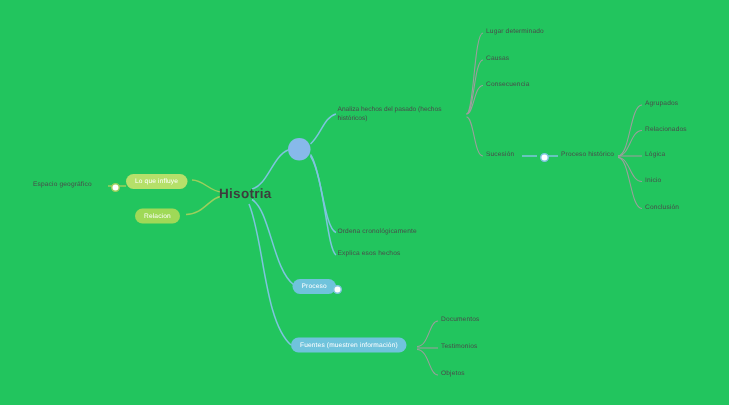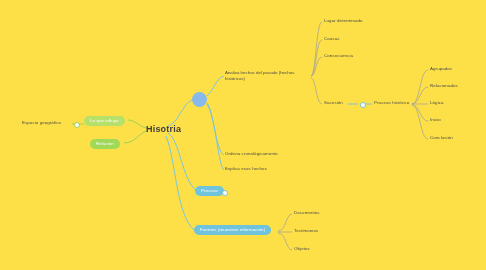--- a/index.html
+++ b/index.html
@@ -4,21 +4,21 @@
 <style>
   html, body {
     margin: 0;
     padding: 0;
     background: #ffffff;
   }
   #canvas {
     position: relative;
     width: 486px;
     height: 270px;
-    background: #fde047;
+    background: #22c55e;
     font-family: "Liberation Sans", sans-serif;
     overflow: hidden;
   }
   svg.links {
     position: absolute;
     left: 0;
     top: 0;
     width: 486px;
     height: 270px;
     pointer-events: none;

